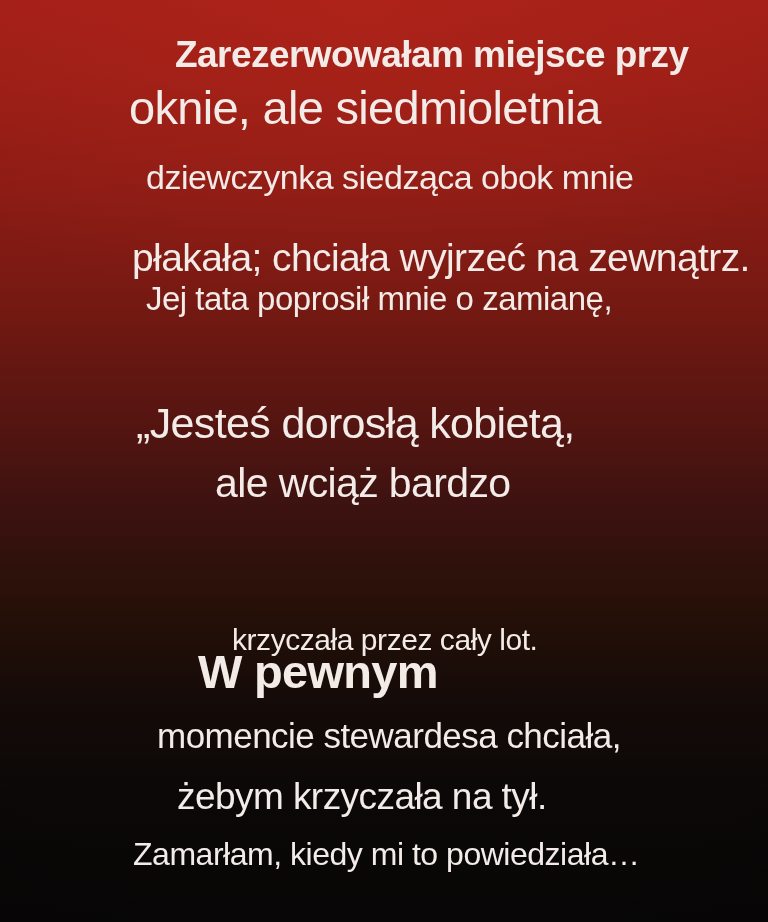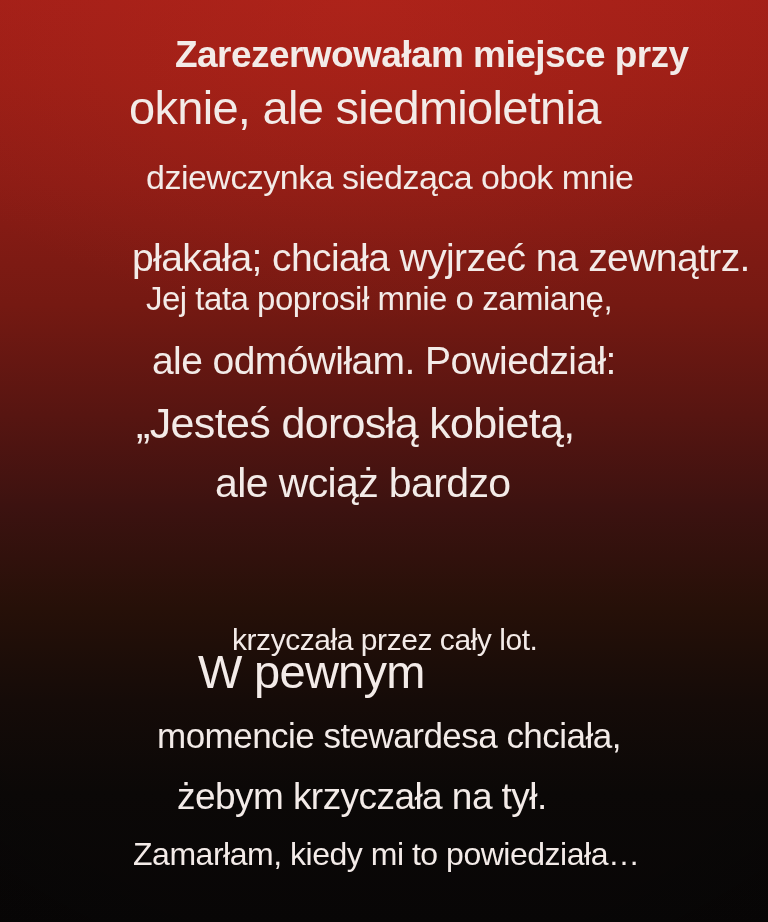--- a/index.html
+++ b/index.html
@@ -44,37 +44,36 @@
   .l1  { left: 175px; top: 36px;  font-size: 37px; font-weight: 700; }
   .l2  { left: 129px; top: 84px;  font-size: 47px; }
   .l3  { left: 146px; top: 160px; font-size: 34px; }
   .l4  { left: 132px; top: 238px; font-size: 39px; }
   .l5  { left: 146px; top: 282px; font-size: 33px; }
   .l6  { left: 152px; top: 341px; font-size: 39px; }
   .l7  { left: 136px; top: 402px; font-size: 43px; }
   .l8  { left: 215px; top: 463px; font-size: 41px; }
   .l9  { left: 144px; top: 528px; font-size: 39px; }
   .l10 { left: 232px; top: 592px; font-size: 30px; margin-top: 33px; }
-  .l11 { left: 198px; top: 648px; font-size: 47px; font-weight: 400; }
+  .l11 { left: 198px; top: 648px; font-size: 47px; font-weight: 700; }
   .l12 { left: 157px; top: 718px; font-size: 35px; }
   .l13 { left: 177px; top: 778px; font-size: 37px; }
   .l14 { left: 133px; top: 838px; font-size: 32px; }
 </style>
 </head>
 <body>
 
 <div class="canvas">
   <div class="vignette"></div>
 
   <div class="line l1">Zarezerwowałam miejsce przy</div>
   <div class="line l2">oknie, ale siedmioletnia</div>
   <div class="line l3">dziewczynka siedząca obok mnie</div>
   <div class="line l4">płakała; chciała wyjrzeć na zewnątrz.</div>
   <div class="line l5">Jej tata poprosił mnie o zamianę,</div>
-  <div class="line l6">ale odmówiłam. Powiedział:</div>
   <div class="line l7">„Jesteś dorosłą kobietą,</div>
   <div class="line l8">ale wciąż bardzo</div>
   <div class="line l10">krzyczała przez cały lot.</div>
   <div class="line l11">W pewnym</div>
   <div class="line l12">momencie stewardesa chciała,</div>
   <div class="line l13">żebym krzyczała na tył.</div>
   <div class="line l14">Zamarłam, kiedy mi to powiedziała…</div>
 </div>
 
 </body></html>

